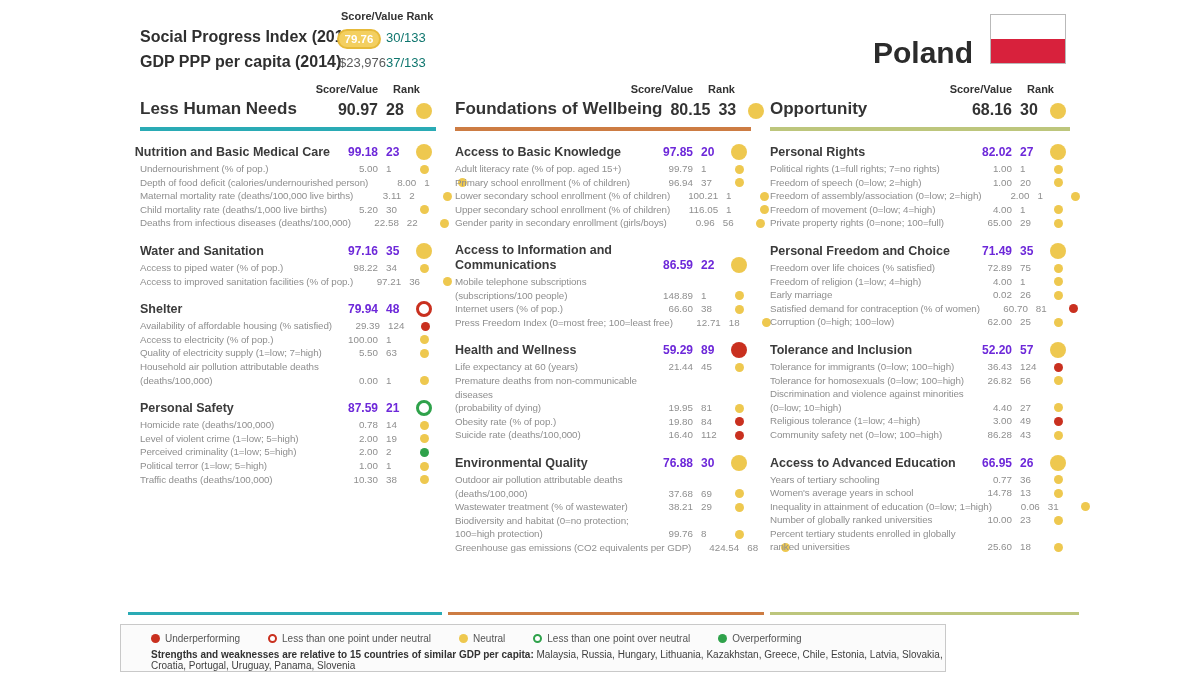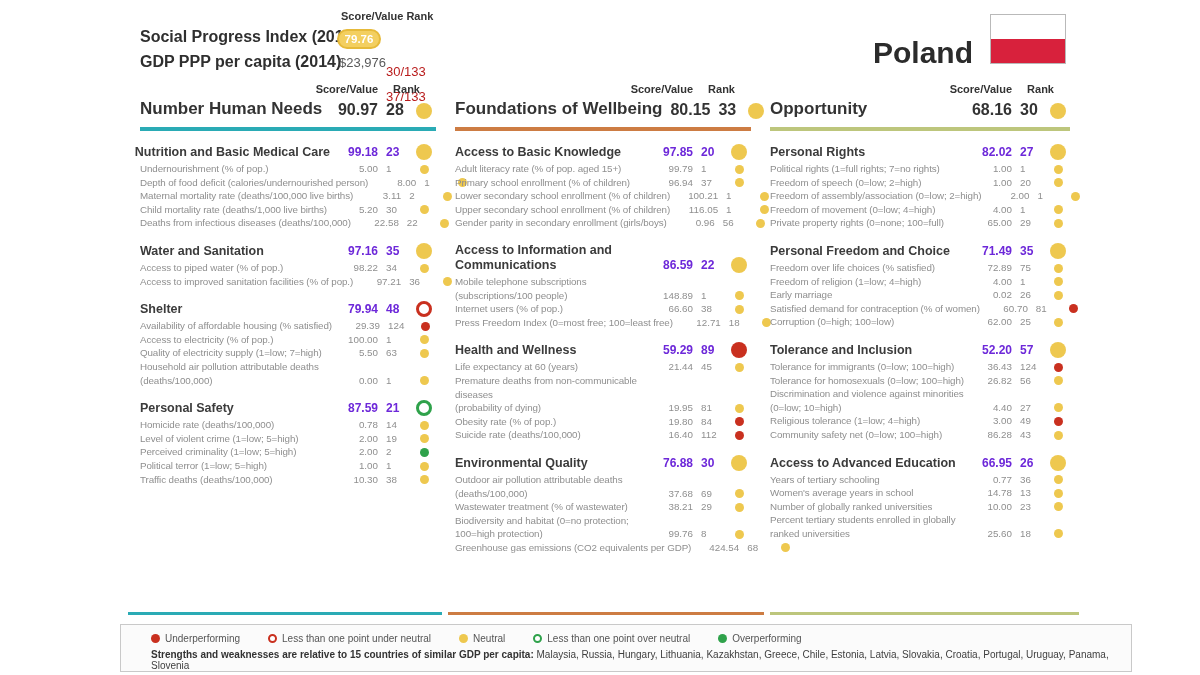--- a/index.html
+++ b/index.html
@@ -3,21 +3,21 @@
 <meta charset="utf-8">
 <style>
   html,body{margin:0;padding:0;background:#fff;}
   body{font-family:"Liberation Sans",sans-serif;}
   .page{position:relative;width:1200px;height:675px;background:#fff;overflow:hidden;}
 
   
   .mini-head{position:absolute;left:341px;top:10px;font-size:11px;font-weight:bold;color:#333;}
   .h-label{position:absolute;left:140px;font-size:16px;font-weight:bold;color:#2f2f2f;}
   .h-val{position:absolute;left:339px;font-size:13px;color:#5a5a5a;}
-  .h-rank{position:absolute;left:386px;font-size:13px;color:#b91c1c;margin-top:34px;}
+  .h-rank{position:absolute;left:386px;font-size:13px;color:#0f766e;}
   .pill{position:absolute;left:337px;top:29px;width:40px;height:16px;border-radius:10px;
         color:#fff;font-size:11.5px;font-weight:bold;text-align:center;line-height:16px;}
   .country{position:absolute;left:873px;top:36px;font-size:30px;font-weight:bold;color:#2b2b2b;}
   .flag{position:absolute;left:990px;top:14px;width:76px;height:50px;border:1px solid #b9b9b9;box-sizing:border-box;}
   .flag .t{height:50%;background:#fff;}
   .flag .b{height:50%;}
 
   
   .column{position:absolute;top:80px;}
   .col-0{left:140px;width:296px;}
@@ -49,21 +49,21 @@
   .d{border-radius:50%;display:inline-block;vertical-align:bottom;}
   .d-sm{width:9px;height:9px;margin-bottom:2px;}
   .d-lg{width:16px;height:16px;margin-bottom:0;}
   .ring{background:#fff !important;box-sizing:border-box;}
 
   
   .bline{position:absolute;top:612px;height:3px;}
   .bl-0{left:128px;width:314px;}
   .bl-1{left:448px;width:316px;}
   .bl-2{left:770px;width:309px;}
-  .legendbox{position:absolute;left:120px;top:624px;width:1012px;height:48px;
+  .legendbox{position:absolute;left:120px;top:624px;width:826px;height:48px;
              border:1px solid #c9c9c9;background:#fbfbfb;box-sizing:border-box;}
   .legendrow{display:flex;align-items:center;gap:28px;margin:8px 0 0 30px;}
   .legenditem{display:flex;align-items:center;gap:5px;font-size:10px;color:#555;}
   .legenditem .d-sm{margin-bottom:0;}
   .footnote{margin:5px 0 0 30px;font-size:10px;color:#3f3f3f;}
   .footnote b{color:#333;}
 </style>
 </head>
 <body>
 
@@ -82,21 +82,21 @@
     <div class="t"></div>
     <div class="b" id="flag-red" style="background: rgb(216, 33, 60);"></div>
   </div>
 
   <div class="column col-0" id="col-0">
       <div class="colhead">
         <div class="sv">Score/Value</div>
         <div class="rk">Rank</div>
       </div>
       <div class="row dimrow">
-        <div class="lbl">Number Human Needs</div>
+        <div class="lbl">Less Human Needs</div>
         <div class="val">90.97</div>
         <div class="rnk">28</div>
         <div class="dotcell"><span class="d d-lg" style="background: rgb(238, 200, 79);"></span></div>
       </div>
       <div class="accent" style="background: rgb(42, 171, 181);"></div>
       <div class="section">
         <div class="row secrow">
           <div class="lbl">Nutrition and Basic Medical Care</div>
           <div class="val">99.18</div>
           <div class="rnk">23</div>
@@ -504,20 +504,26 @@
           <div class="rnk">36</div>
           <div class="dotcell"><span class="d d-sm" style="background: rgb(238, 200, 79);"></span></div>
         </div>
         <div class="row ind">
           <div class="lbl">Women's average years in school</div>
           <div class="val">14.78</div>
           <div class="rnk">13</div>
           <div class="dotcell"><span class="d d-sm" style="background: rgb(238, 200, 79);"></span></div>
         </div>
         <div class="row ind">
+          <div class="lbl">Inequality in attainment of education (0=low; 1=high)</div>
+          <div class="val">0.06</div>
+          <div class="rnk">31</div>
+          <div class="dotcell"><span class="d d-sm" style="background: rgb(238, 200, 79);"></span></div>
+        </div>
+        <div class="row ind">
           <div class="lbl">Number of globally ranked universities</div>
           <div class="val">10.00</div>
           <div class="rnk">23</div>
           <div class="dotcell"><span class="d d-sm" style="background: rgb(238, 200, 79);"></span></div>
         </div>
         <div class="row ind">
           <div class="lbl" style="white-space: normal;">Percent tertiary students enrolled in globally<br>ranked universities</div>
           <div class="val">25.60</div>
           <div class="rnk">18</div>
           <div class="dotcell"><span class="d d-sm" style="background: rgb(238, 200, 79);"></span></div>

